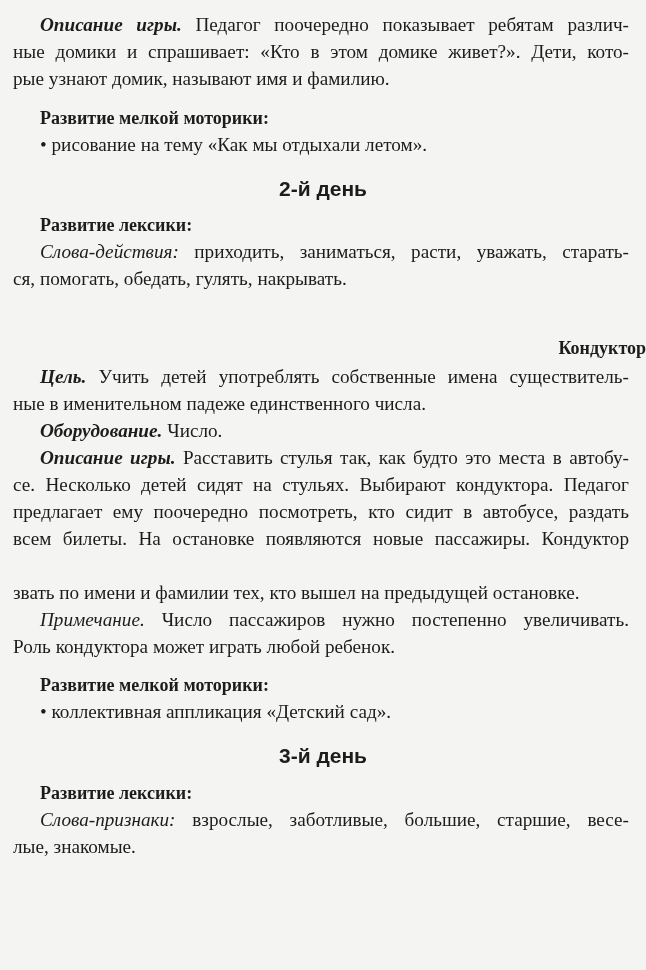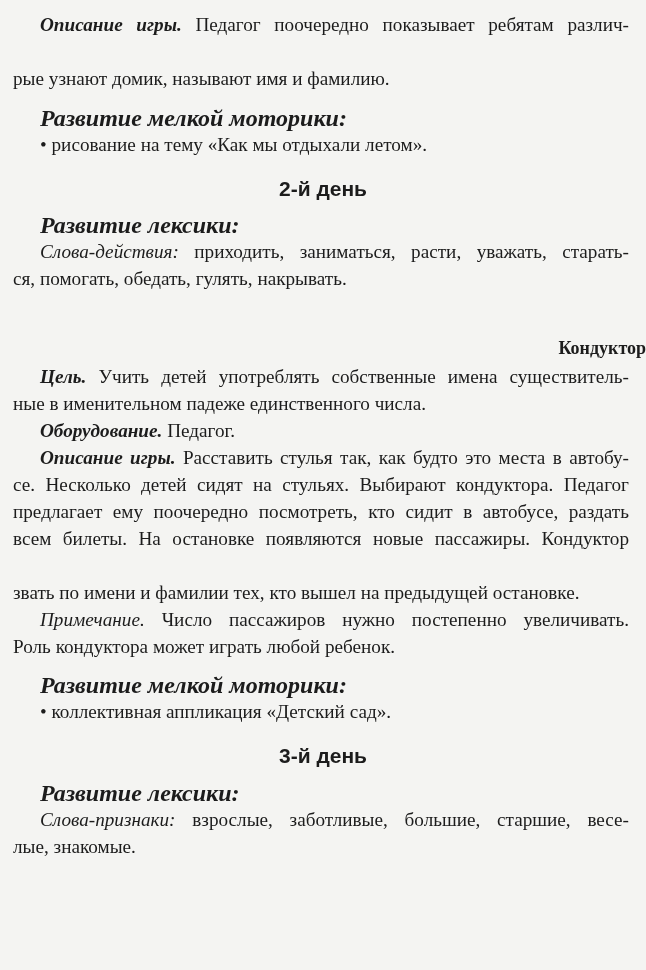--- a/index.html
+++ b/index.html
@@ -20,55 +20,56 @@
     white-space: nowrap;
     text-align: justify;
     text-align-last: justify;
   }
   .line.last { text-align-last: left; }
   .indent { left: 40px; width: 589px; }
   .b { font-weight: bold; font-style: italic; }
   .i { font-style: italic; }
   .sub {
     position: absolute; left: 40px;
-    font-size: 24px; font-weight: bold; font-style: italic;
+    font-size: 18px; font-weight: bold; 
     line-height: 26px; white-space: nowrap;
   }
   .day {
     position: absolute; left: 0; width: 646px; text-align: center;
     font-family: "Liberation Sans", "DejaVu Sans", sans-serif;
     font-weight: bold; font-size: 21px; line-height: 26px;
   }
   .game-title {
     position: absolute; left: 0; width: 646px; text-align: right;
     font-weight: bold; font-size: 18px; line-height: 24px;
   }
 </style>
 </head>
 <body>
 
 <div class="page">
 
   <div class="line indent" style="top:12px"><span class="b">Описание игры.</span><span> Педагог поочередно показывает ребятам различ-</span></div>
+  <div class="line" style="top:39px">ные домики и спрашивает: «Кто в этом домике живет?». Дети, кото-</div>
   <div class="line last" style="top:66px">рые узнают домик, называют имя и фамилию.</div>
 
   <div class="sub" style="top:105px">Развитие мелкой моторики:</div>
   <div class="line indent last" style="top:132px">• рисование на тему «Как мы отдыхали летом».</div>
 
   <div class="day" style="top:176px">2-й день</div>
 
   <div class="sub" style="top:212px">Развитие лексики:</div>
   <div class="line indent" style="top:239px"><span class="i">Слова-действия:</span><span> приходить, заниматься, расти, уважать, старать-</span></div>
   <div class="line last" style="top:266px">ся, помогать, обедать, гулять, накрывать.</div>
 
   <div class="game-title" style="top:336px">Кондуктор</div>
 
   <div class="line indent" style="top:364px"><span class="b">Цель.</span><span> Учить детей употреблять собственные имена существитель-</span></div>
   <div class="line last" style="top:391px">ные в именительном падеже единственного числа.</div>
-  <div class="line indent last" style="top:418px"><span class="b">Оборудование.</span><span> Педагог.</span></div>
+  <div class="line indent last" style="top:418px"><span class="b">Оборудование.</span><span> Число.</span></div>
   <div class="line indent" style="top:445px"><span class="b">Описание игры.</span><span> Расставить стулья так, как будто это места в автобу-</span></div>
   <div class="line" style="top:472px">се. Несколько детей сидят на стульях. Выбирают кондуктора. Педагог</div>
   <div class="line" style="top:499px">предлагает ему поочередно посмотреть, кто сидит в автобусе, раздать</div>
   <div class="line" style="top:526px">всем билеты. На остановке появляются новые пассажиры. Кондуктор</div>
   <div class="line last" style="top:580px">звать по имени и фамилии тех, кто вышел на предыдущей остановке.</div>
   <div class="line indent" style="top:607px"><span class="i">Примечание.</span><span> Число пассажиров нужно постепенно увеличивать.</span></div>
   <div class="line last" style="top:634px">Роль кондуктора может играть любой ребенок.</div>
 
   <div class="sub" style="top:672px">Развитие мелкой моторики:</div>
   <div class="line indent last" style="top:699px">• коллективная аппликация «Детский сад».</div>

